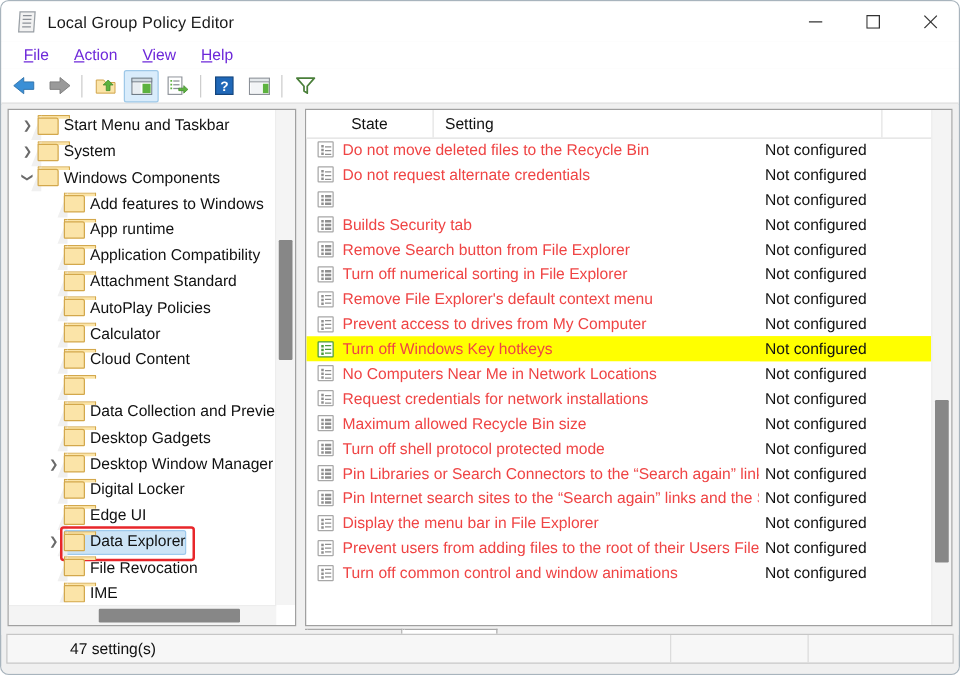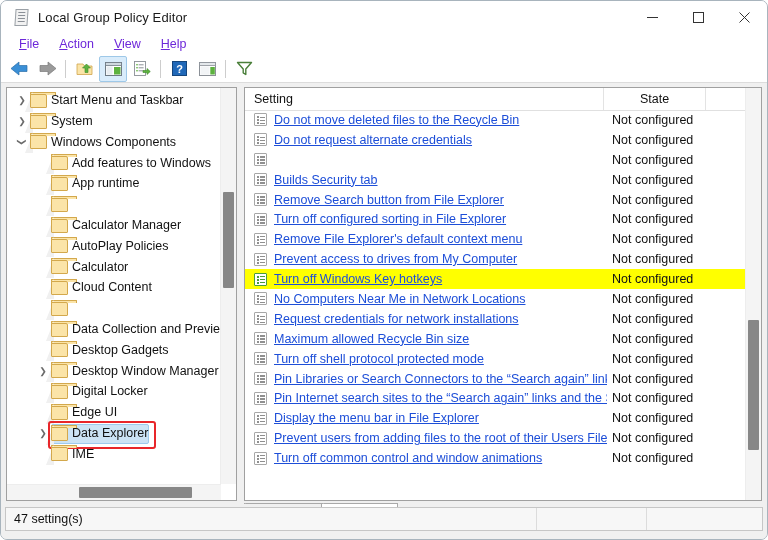--- a/index.html
+++ b/index.html
@@ -328,26 +328,25 @@
     left: 5px;
     width: 5px; height: 1.5px;
     background: #8f8f8f;
   }
   .row-icon.green { border-color: #4b9a3f; background: #ffffff; }
   .row-icon.green i { background: #4b9a3f; }
   .row-icon.green b { background: #4b9a3f; }
 
   .row-label {
     font-size: 12.5px;
-    color: #1d4ed8;
+    color: #ef4444;
     width: 333px;
     overflow: hidden;
     text-overflow: clip;
     position: relative;
-    text-decoration: underline;
   }
   .row-state {
     font-size: 12.5px;
     color: #111111;
     position: absolute;
     left: 367px;
     white-space: nowrap;
   }
 
   
@@ -396,20 +395,21 @@
     border: 1px solid #c6c6c6;
     border-top: 1px solid #c6c6c6;
     box-sizing: border-box;
     display: flex;
     align-items: center;
   }
   .statusbar .status-text {
     font-size: 12.5px;
     color: #111111;
     padding-left: 8px;
+    margin-left: 42px;
   }
   .status-sep {
     position: absolute;
     width: 1px;
     height: 22px;
     background: #dcdcdc;
     top: 0;
   }
   .bottom-strip {
     position: absolute;
@@ -559,28 +559,29 @@
               <span class="back"></span>
             </span>
             <span class="tree-label">App runtime</span>
           </div>
           <div class="tree-row">
             <span class="chev" style="margin-left: 28px;"></span>
             <span class="folder">
               <span class="tab"></span>
               <span class="back"></span>
             </span>
-          </div>
-          <div class="tree-row">
-            <span class="chev" style="margin-left: 28px;"></span>
-            <span class="folder">
-              <span class="tab"></span>
-              <span class="back"></span>
-            </span>
-            <span class="tree-label">Calculator Manager</span>
+            <span class="tree-label">Application Compatibility</span>
+          </div>
+          <div class="tree-row">
+            <span class="chev" style="margin-left: 28px;"></span>
+            <span class="folder">
+              <span class="tab"></span>
+              <span class="back"></span>
+            </span>
+            <span class="tree-label">Attachment Standard</span>
           </div>
           <div class="tree-row">
             <span class="chev" style="margin-left: 28px;"></span>
             <span class="folder">
               <span class="tab"></span>
               <span class="back"></span>
             </span>
             <span class="tree-label">AutoPlay Policies</span>
           </div>
           <div class="tree-row">
@@ -649,41 +650,49 @@
           <div class="tree-row selected">
             <div class="sel-bg" style="left: 44px; width: 96px;"></div>
             <span class="chev" style="margin-left: 28px; font-size: 9px;">❯</span>
             <span class="folder">
               <span class="tab"></span>
               <span class="back"></span>
             </span>
             <span class="tree-label">Data Explorer</span>
           </div>
           <div class="annot-box" style="left: 41px; top: 330.8px; width: 104px; height: 24px;"></div>
+          <div class="tree-row">
+            <span class="chev" style="margin-left: 28px;"></span>
+            <span class="folder">
+              <span class="tab"></span>
+              <span class="back"></span>
+            </span>
+            <span class="tree-label">File Revocation</span>
+          </div>
           <div class="tree-row">
             <span class="chev" style="margin-left: 28px;"></span>
             <span class="folder">
               <span class="tab"></span>
               <span class="back"></span>
             </span>
             <span class="tree-label">IME</span>
           </div>
         </div>
       <div class="vscroll" style="right:0; top:0; height:396px;">
         <div class="vthumb" style="top:104px; height:96px;"></div>
       </div>
       <div class="hscroll" style="left:0; bottom:0; width:214px;">
         <div class="hthumb" style="left:72px; width:113px;"></div>
       </div>
     </div>
 
     <div class="right-pane">
       <div class="list-header">
+        <div class="hcell state">State</div>
         <div class="hcell setting">Setting</div>
-        <div class="hcell state">State</div>
         <div class="hcell filler"></div>
       </div>
       <div class="list-body">
           <div class="list-row">
             <span class="row-icon">
               <i style="top:2px"></i>
               <i style="top:5px"></i>
               <i style="top:8px"></i>
               <b style="top:2.2px"></b>
               <b style="top:5.2px"></b>
@@ -741,21 +750,21 @@
           </div>
           <div class="list-row">
             <span class="row-icon">
               <i style="top:2px"></i>
               <i style="top:5px"></i>
               <i style="top:8px"></i>
               <b style="top:2.2px"></b>
               <b style="top:5.2px"></b>
               <b style="top:8.2px"></b>
             </span>
-            <span class="row-label">Turn off configured sorting in File Explorer</span>
+            <span class="row-label">Turn off numerical sorting in File Explorer</span>
             <span class="row-state">Not configured</span>
           </div>
           <div class="list-row">
             <span class="row-icon">
               <i style="top:2px"></i>
               <i style="top:5px"></i>
               <i style="top:8px"></i>
               <b style="top:2.2px"></b>
               <b style="top:5.2px"></b>
               <b style="top:8.2px"></b>

